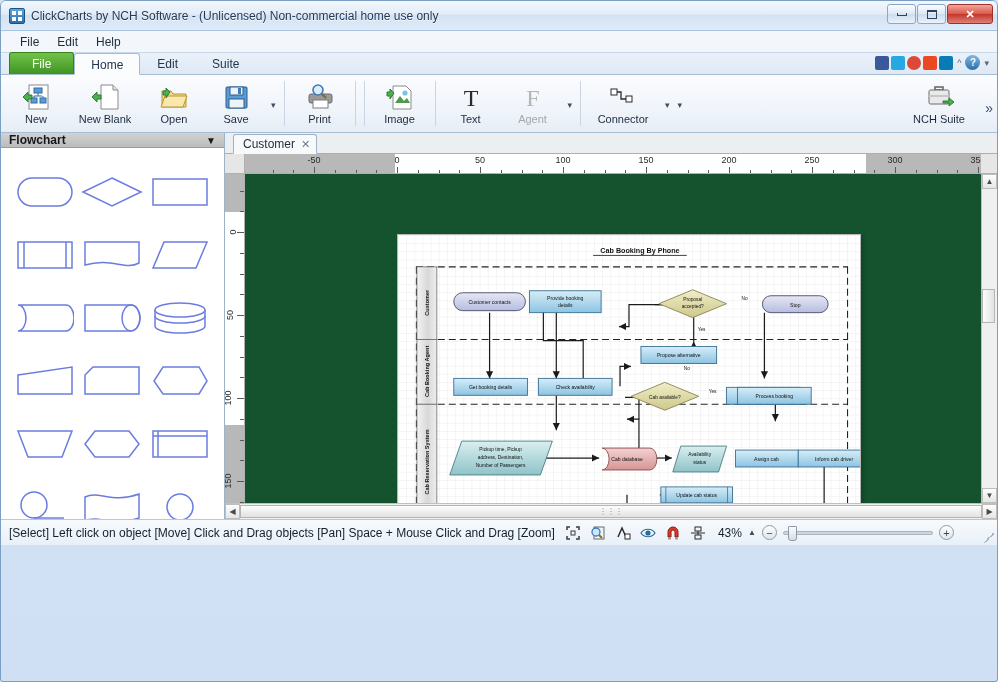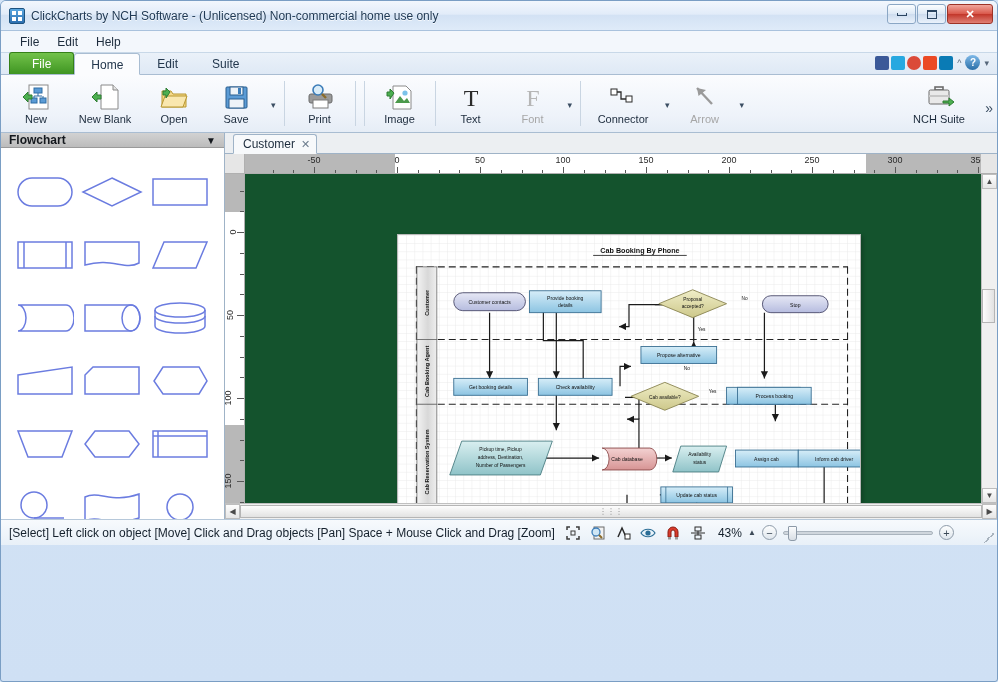--- a/index.html
+++ b/index.html
@@ -380,49 +380,40 @@
       </span>
       <span class="lb">Text</span>
     </div>
 
     <div class="rbtn disabled">
       <span class="ic">
         <svg width="30" height="28" viewBox="0 0 30 28">
           <text x="15" y="23" font-family="Liberation Serif, serif" font-size="24" text-anchor="middle" fill="#b6b6b6">F</text>
         </svg>
       </span>
-      <span class="lb">Font</span>
+      <span class="lb">Agent</span>
     </div>
 
     <div class="caret-btn">▾</div>
 
     <div class="rsep"></div>
 
     <div class="rbtn wide">
       <span class="ic">
         <svg width="34" height="28" viewBox="0 0 34 28">
           <path d="M8 9 h7 v7 h7" fill="none" stroke="#2b2b2b" stroke-width="1.3"></path>
           <rect x="5" y="6" width="6" height="6" fill="#fff" stroke="#2b2b2b"></rect>
           <rect x="20" y="13" width="6" height="6" fill="#fff" stroke="#2b2b2b"></rect>
         </svg>
       </span>
       <span class="lb">Connector</span>
     </div>
 
     <div class="caret-btn">▾</div>
 
-    <div class="rbtn disabled">
-      <span class="ic">
-        <svg width="30" height="28" viewBox="0 0 30 28">
-          <path d="M7 5 L22 21" stroke="#9a9a9a" stroke-width="2.4"></path>
-          <path d="M7 5 l1.5 8 l7.5 -6z" fill="#9a9a9a"></path>
-        </svg>
-      </span>
-      <span class="lb">Arrow</span>
-    </div>
 
     <div class="caret-btn">▾</div>
 
     <div style="flex:1"></div>
 
     <div class="rbtn wide" style="margin-right:16px;">
       <span class="ic">
         <svg width="30" height="28" viewBox="0 0 30 28">
           <rect x="11" y="4" width="8" height="3" fill="none" stroke="#6b6b6b" stroke-width="1.6"></rect>
           <rect x="5" y="7" width="20" height="14" rx="1.5" fill="#e9e9e9" stroke="#6b6b6b"></rect>

